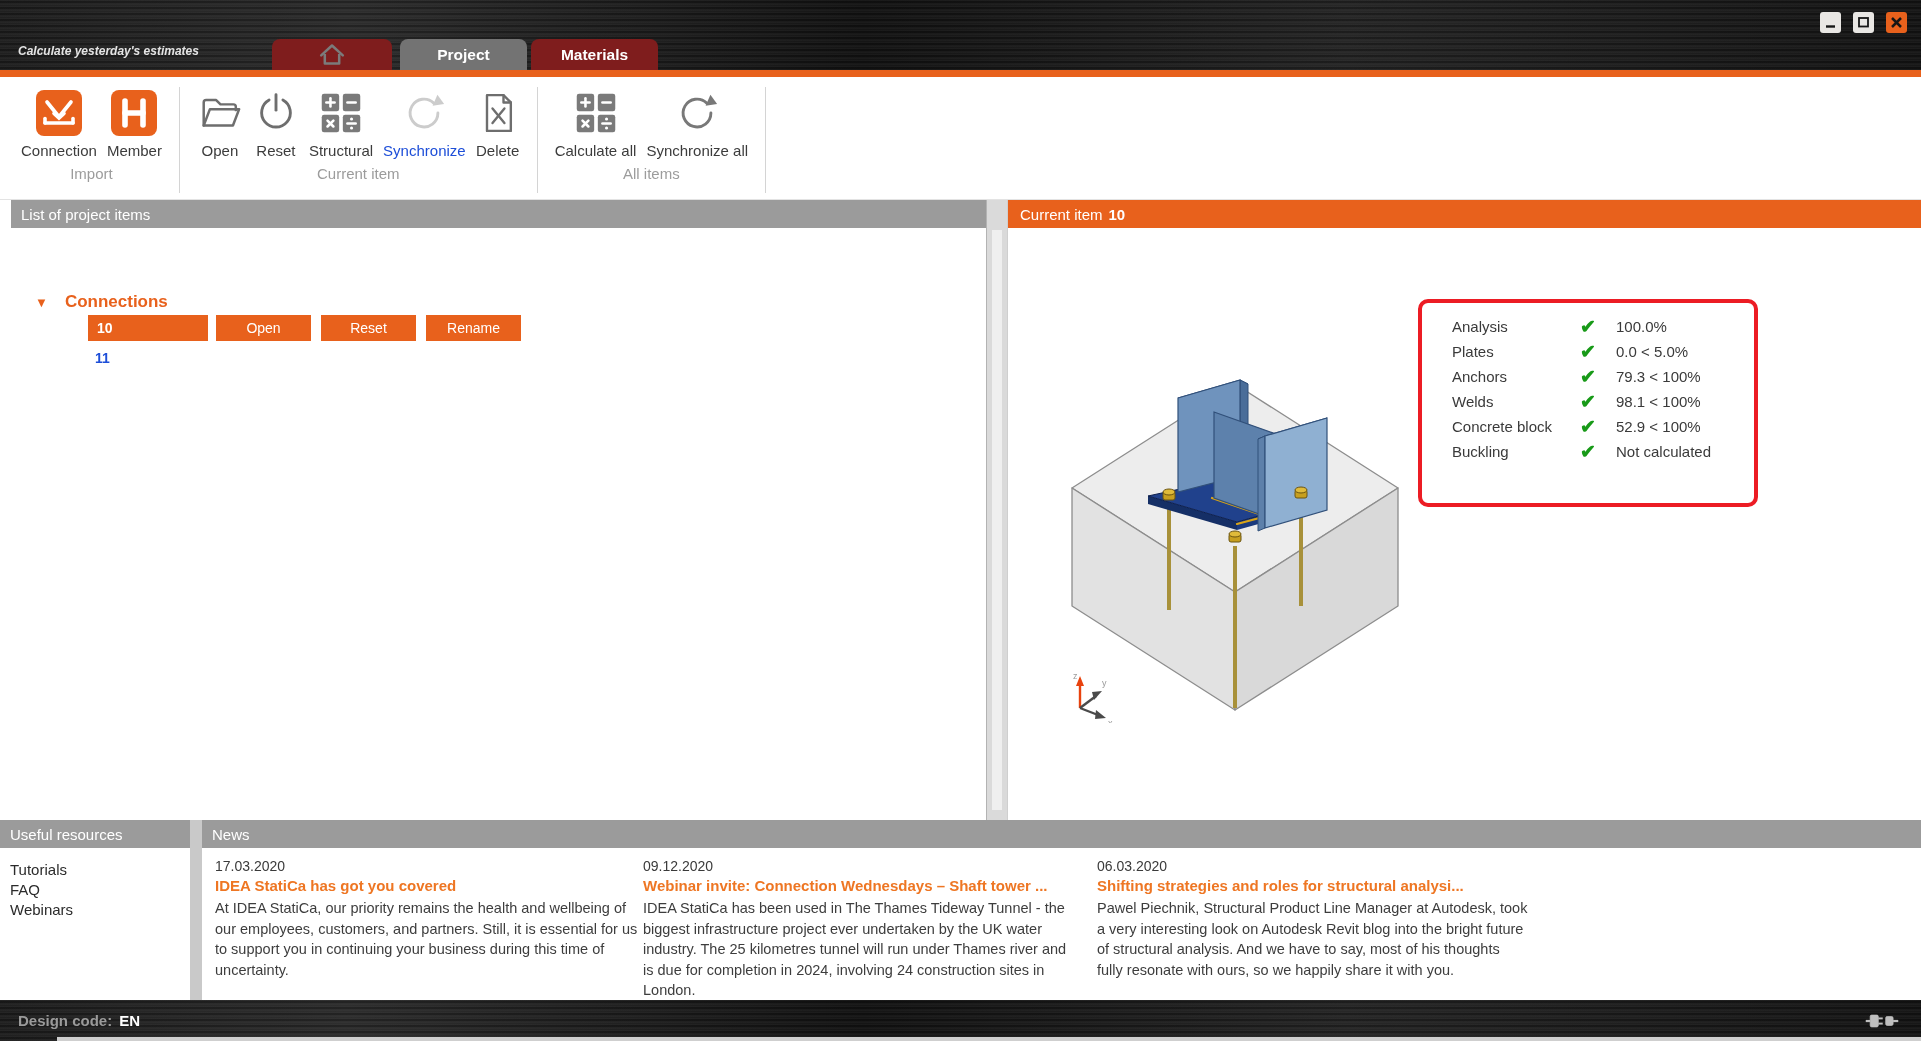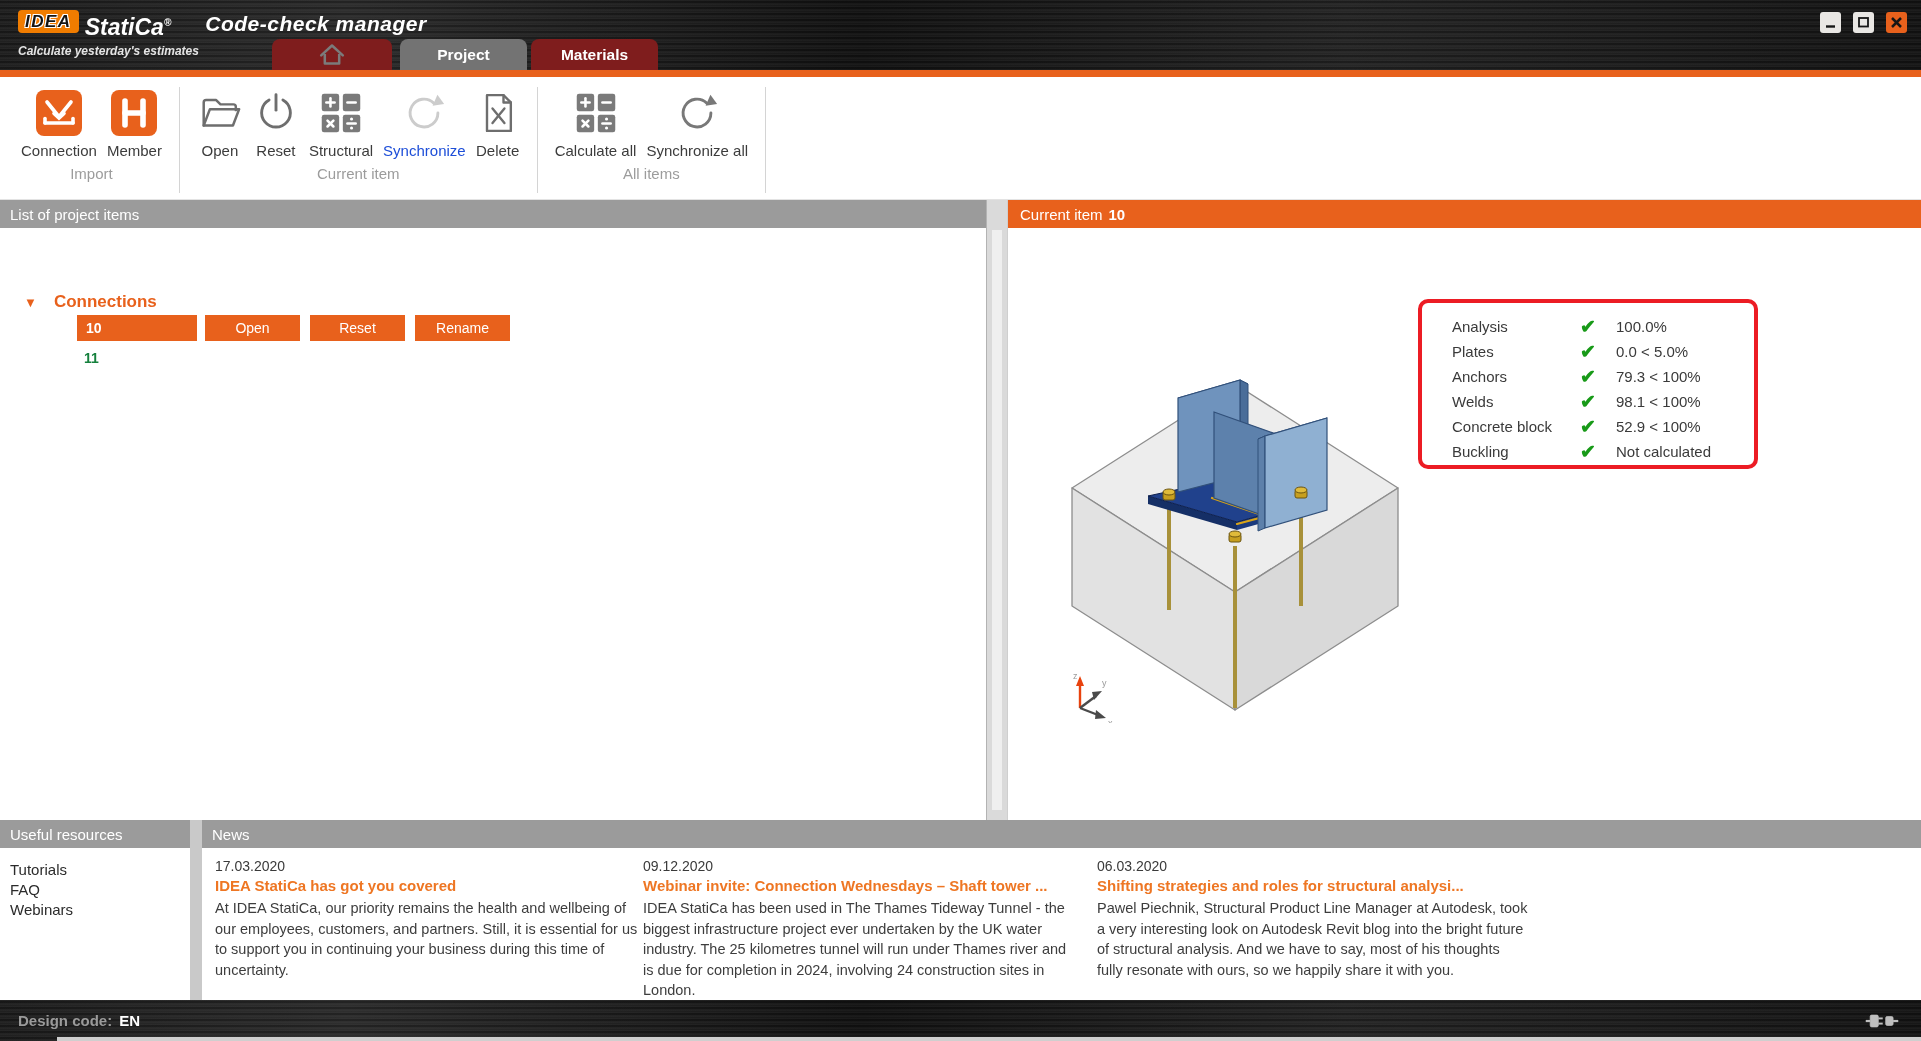--- a/index.html
+++ b/index.html
@@ -40,41 +40,41 @@
   .rgroup .rbuttons{display:flex;gap:0;align-items:flex-start;}
   .rbtn{display:flex;flex-direction:column;align-items:center;gap:3px;padding:2px 5px;}
   .ricon{height:52px;display:flex;align-items:center;justify-content:center;}
   .rlabel{font-size:15px;color:#3c3c3c;white-space:nowrap;}
   .rbtn.disabled .rlabel{color:#1d4ed8;}
   .rgroup-label{font-size:15px;color:#9c9c9c;margin:4px 0 7px;}
   .rdivider{width:1px;background:#d4d4d4;margin:10px 0 6px;}
   .tile{width:46px;height:46px;background:#e8611c;border-radius:8px;display:flex;align-items:center;justify-content:center;}
   
   .panel-header{height:28px;background:#9b9b9b;color:#fff;font-size:15px;display:flex;align-items:center;padding-left:10px;}
-  .left-panel{position:absolute;top:200px;left:0;width:986px;bottom:221px;background:#fff;}
+  .left-panel{position:absolute;top:200px;left:11px;width:986px;bottom:221px;background:#fff;}
   .vscroll{position:absolute;top:200px;left:986px;width:22px;bottom:221px;background:#dadada;
     border-left:1px solid #b3b3b3;border-right:1px solid #cfcfcf;box-sizing:border-box;}
   .vthumb{position:absolute;left:5px;right:5px;top:30px;bottom:10px;background:#efefef;}
   .right-panel{position:absolute;top:200px;left:1008px;right:0;bottom:221px;background:#fff;}
   .right-panel .panel-header{background:#e8611c;padding-left:12px;}
   .right-panel .panel-header b{margin-left:6px;}
   .panel-body{position:absolute;top:28px;left:0;right:0;bottom:0;}
   
   .tree-group{position:absolute;top:36px;left:24px;display:flex;align-items:center;gap:17px;}
   .tri{font-size:13px;color:#e8611c;line-height:1;}
   .tree-group-label{font-size:17px;font-weight:bold;color:#e8611c;}
   .tree-row{position:absolute;top:59px;left:77px;display:flex;align-items:center;}
   .item-bar{width:120px;height:26px;background:#e8611c;color:#fff;font-weight:bold;font-size:14px;
     padding-left:9px;display:flex;align-items:center;box-sizing:border-box;}
   .item-action{width:95px;height:26px;background:#e8611c;color:#fff;font-size:14px;display:flex;
     align-items:center;justify-content:center;}
   .ga1{margin-left:8px;} .ga2{margin-left:10px;}
-  .tree-item2{position:absolute;top:94px;left:84px;font-weight:bold;font-size:14px;color:#15803d;}
-  
-  .results{position:absolute;left:410px;top:43px;width:340px;height:170px;border:4px solid #ec1c24;
+  .tree-item2{position:absolute;top:94px;left:84px;font-weight:bold;font-size:14px;color:#1d4ed8;}
+  
+  .results{position:absolute;left:410px;top:43px;width:340px;height:208px;border:4px solid #ec1c24;
     border-radius:10px;background:#fff;box-sizing:border-box;padding:11px 0 0 30px;}
   .res-row{display:grid;grid-template-columns:128px 36px auto;align-items:center;height:25px;
     font-size:15px;color:#3a3a3a;}
   .res-check{color:#189a18;font-size:19px;font-weight:bold;line-height:1;}
   
   .viewport{position:absolute;left:52px;top:122px;width:350px;height:345px;}
   
   .bottom{position:absolute;top:820px;left:0;right:0;height:180px;background:#fff;}
   .resources{position:absolute;left:0;top:0;width:190px;height:232px;}
   .res-links{padding:13px 0 0 10px;display:flex;flex-direction:column;gap:3px;font-size:15px;color:#2b2b2b;}
@@ -89,25 +89,20 @@
   .statusbar{position:absolute;bottom:0;left:0;right:0;height:41px;display:flex;align-items:center;}
   .sb-label{color:#9a9a9a;font-weight:bold;font-size:15px;margin-left:18px;}
   .sb-value{color:#fff;font-weight:bold;font-size:15px;margin-left:7px;}
   .plug{position:absolute;right:22px;top:50%;transform:translateY(-50%);display:flex;}
   .bottom-edge{position:absolute;bottom:0;left:57px;right:0;height:4px;background:#cfcfcf;}
 </style>
 </head>
 <body>
 
 <div class="titlebar brushed">
-  <div class="brand">
-    <span class="logo-idea">IDEA</span>
-    <span class="logo-statica"><span>StatiCa</span><span class="reg">®</span></span>
-    <span class="app-title">Code-check manager</span>
-  </div>
   <div class="tagline">Calculate yesterday's estimates</div>
   <div class="win">
     <div class="wbtn">
       <svg width="19" height="19" viewBox="0 0 19 19">
           <line x1="5" y1="13.5" x2="14" y2="13.5" stroke="#161616" stroke-width="2.4"></line>
         </svg>
     </div>
     <div class="wbtn">
       <svg width="19" height="19" viewBox="0 0 19 19">
           <rect x="5" y="5" width="9" height="8.5" fill="none" stroke="#161616" stroke-width="1.8"></rect>

